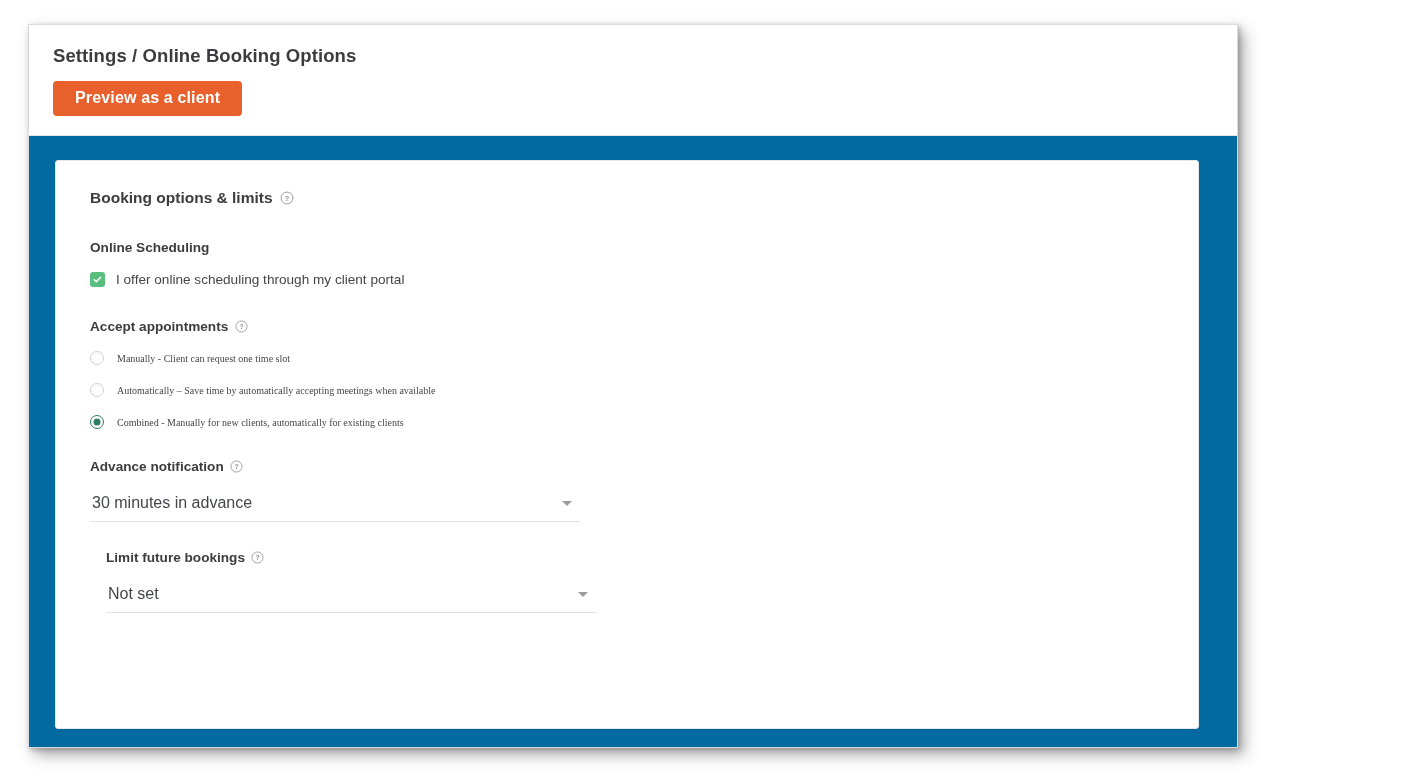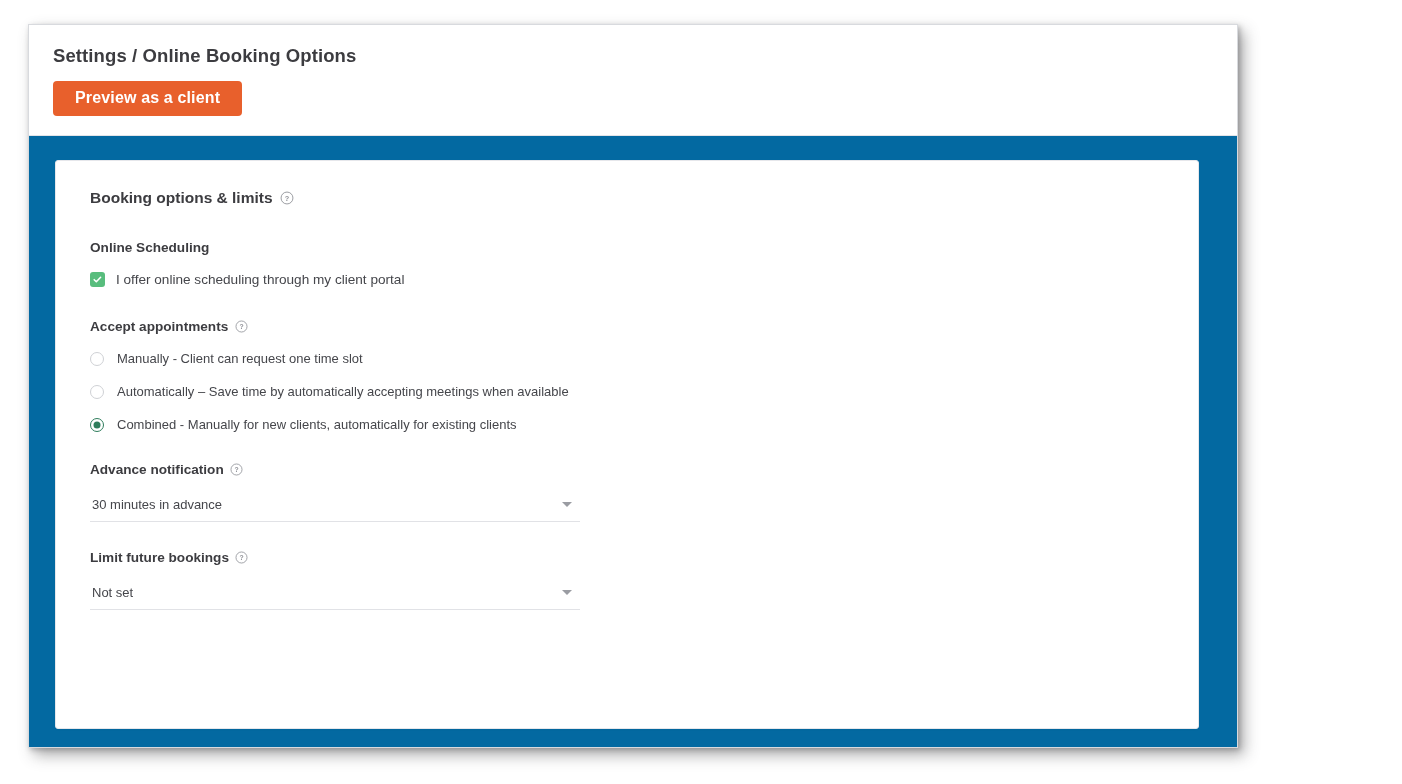--- a/index.html
+++ b/index.html
@@ -168,40 +168,41 @@
     position: absolute;
     left: 50%;
     top: 50%;
     transform: translate(-50%, -50%);
     width: 7px;
     height: 7px;
     border-radius: 50%;
     background: #2f7d5c;
   }
   .radio-label {
-    font-size: 13px;
+    font-size: 10px;
     color: #45464b;
+    font-family: Liberation Serif, serif;
   }
 
   
   .field-block { margin-bottom: 28px; }
-  .field-block:last-child { margin-bottom: 0; }
+  .field-block:last-child { margin-bottom: 0; margin-left: 16px; }
   .select {
     width: 490px;
     border-bottom: 1px solid #e1e2e6;
     display: flex;
     align-items: center;
     justify-content: space-between;
     padding: 3px 4px 9px 2px;
     box-sizing: border-box;
     cursor: pointer;
     background: transparent;
   }
   .select-value {
-    font-size: 13px;
+    font-size: 16px;
     color: #45464b;
   }
   .caret {
     width: 0; height: 0;
     border-left: 5px solid transparent;
     border-right: 5px solid transparent;
     border-top: 5px solid #9a9ca2;
     margin-right: 4px;
     flex: none;
   }

